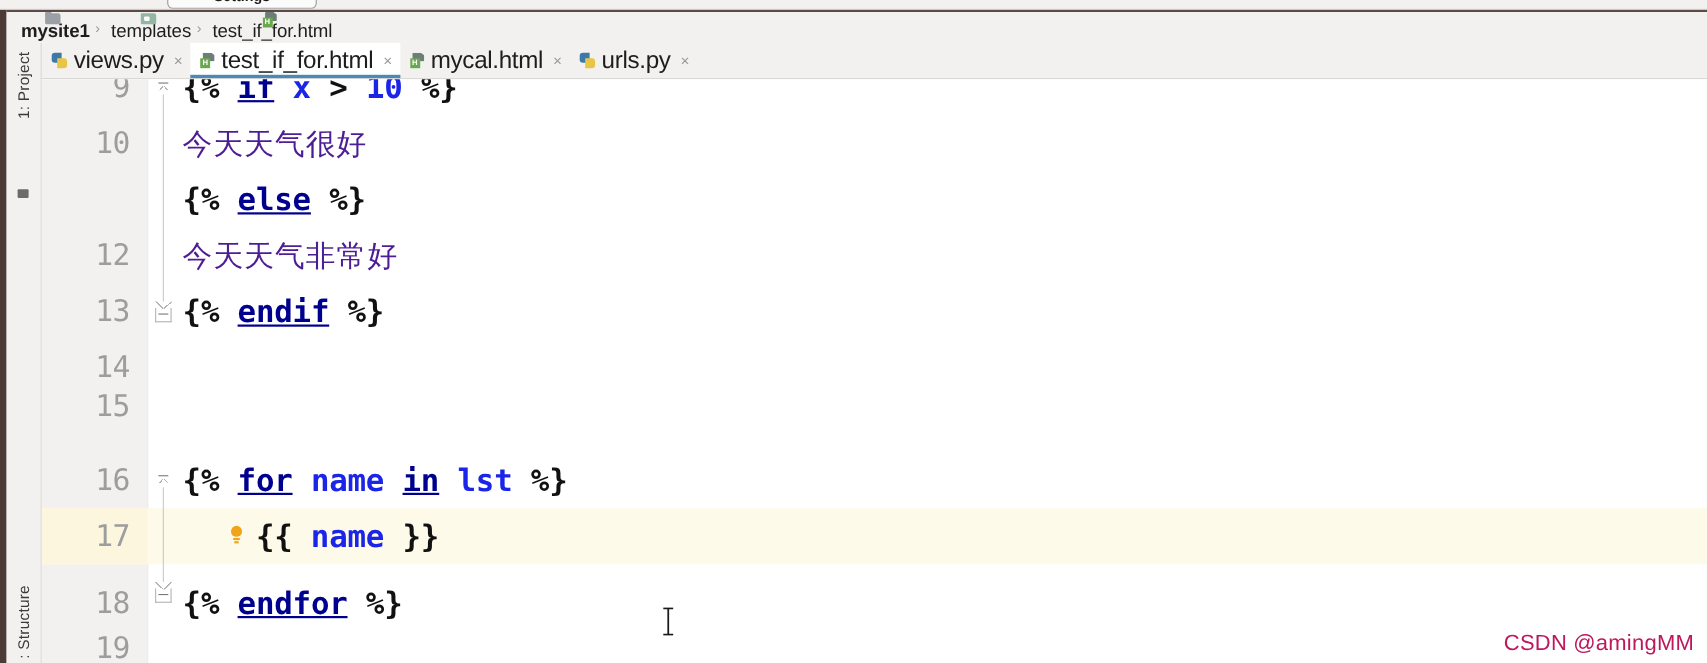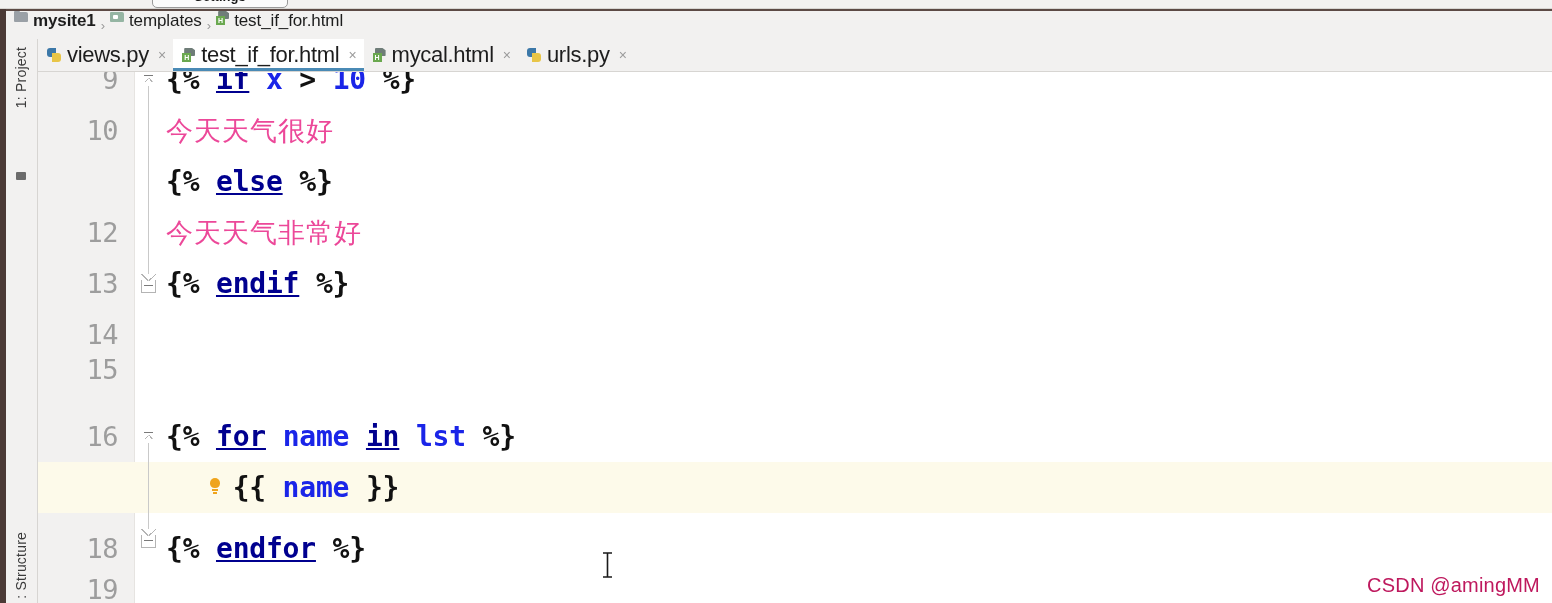--- a/index.html
+++ b/index.html
@@ -80,22 +80,23 @@
     width: 1546px;
     height: 28px;
     background: #f2f1f0;
     display: flex;
     align-items: center;
     padding-left: 8px;
     box-sizing: border-box;
   }
   .crumb {
     display: flex;
-    align-items: flex-start;
+    align-items: center;
     height: 100%;
+    flex-direction: column;
   }
   .crumb-label {
     font-size: 17px;
     color: #1d1d1d;
     padding-left: 5px;
     letter-spacing: -0.1px;
   }
   .crumb-label.bold { font-weight: bold; }
   .crumb-sep {
     font-size: 13px;
@@ -355,21 +356,21 @@
     font-size: 28px;
     white-space: pre;
     letter-spacing: -0.2px;
   }
   .tok-punct { color: #111111; font-weight: bold; }
   .tok-kw    { color: #00008f; font-weight: bold; text-decoration: underline; }
   .tok-var   { color: #1a25e8; font-weight: bold; }
   .tok-num   { color: #1a25e8; font-weight: bold; }
   .tok-op    { color: #111111; font-weight: bold; }
   .tok-cn {
-    color: #ec4899;
+    color: #4c1d95;
     font-family: "DejaVu Serif", serif;
     font-size: 27px;
     font-weight: normal;
     letter-spacing: 1px;
   }
 
   
   .foldmark {
     position: absolute;
     left: 103px;
@@ -597,20 +598,23 @@
           </div>
           <div class="code"></div>
         </div>
         <div class="row" style="top: 339px;">
           <div class="lineno-cell">
             <span class="lineno">16</span>
           </div>
           <div class="code"><span class="tok-punct">{% </span><span class="tok-kw">for</span><span class="tok-punct"> </span><span class="tok-var">name</span><span class="tok-punct"> </span><span class="tok-kw">in</span><span class="tok-punct"> </span><span class="tok-var">lst</span><span class="tok-punct"> %}</span></div>
         </div>
         <div class="row highlight" style="top: 390px;">
+          <div class="lineno-cell">
+            <span class="lineno">17</span>
+          </div>
           <div class="code"><span class="tok-punct">    {{ </span><span class="tok-var">name</span><span class="tok-punct"> }}</span></div>
         </div>
         <div class="row" style="top: 451px;">
           <div class="lineno-cell">
             <span class="lineno">18</span>
           </div>
           <div class="code"><span class="tok-punct">{% </span><span class="tok-kw">endfor</span><span class="tok-punct"> %}</span></div>
         </div>
         <div class="row" style="top: 492px;">
           <div class="lineno-cell">

